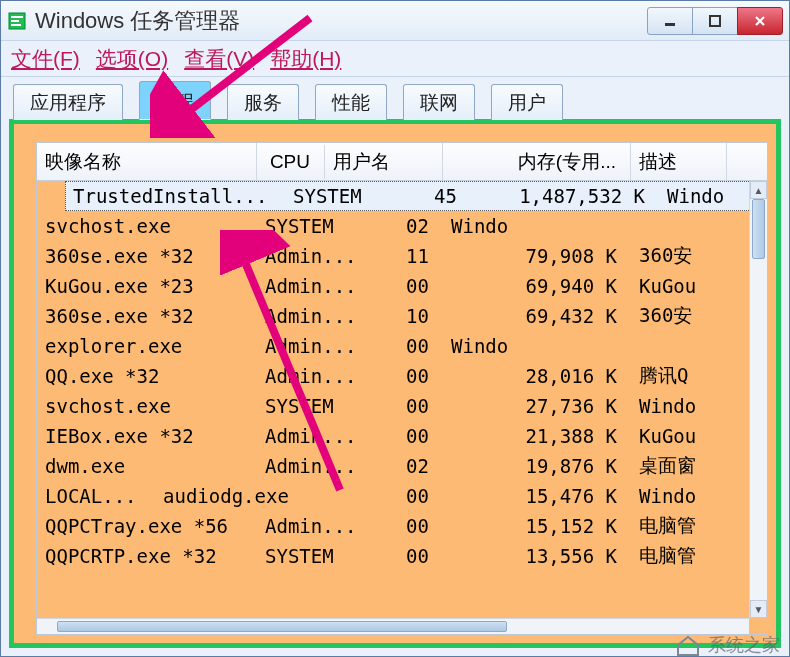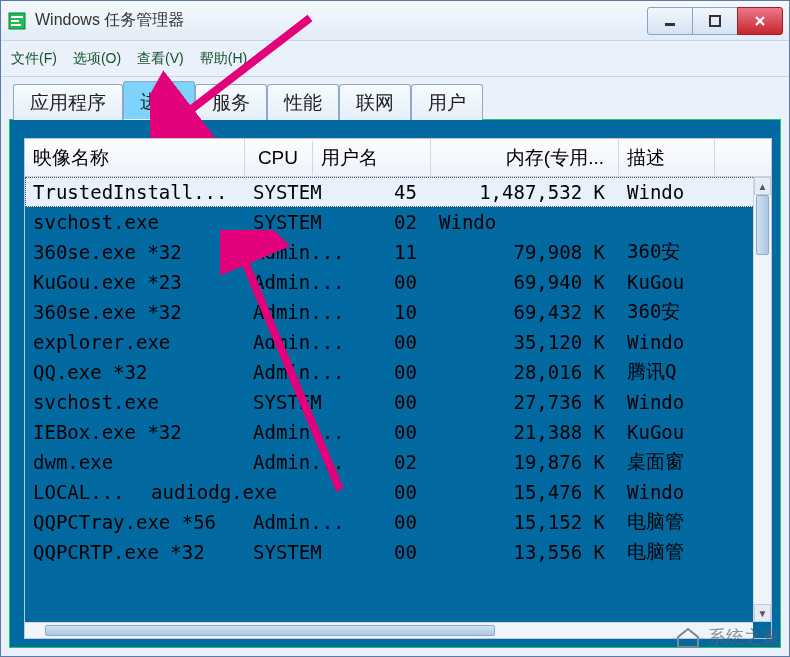--- a/index.html
+++ b/index.html
@@ -27,21 +27,21 @@
   align-items: center;
   padding: 0 6px;
   border-bottom: 1px solid #c5d4e6;
 }
 .titlebar .icon {
   width: 20px; height: 20px;
   margin-right: 8px;
   display: inline-flex;
   align-items: center; justify-content: center;
 }
-.titlebar .title { flex: 1; color: #333; font-size: 16px; }
+.titlebar .title { flex: 1; color: #333; font-size: 22px; }
 .win-btns { display: flex; gap: 0; }
 .win-btn {
   width: 46px; height: 28px;
   border: 1px solid #8aa3c4;
   background: linear-gradient(to bottom, #f2f7fd, #d4e3f3);
   display: flex; align-items: center; justify-content: center;
   margin-left: -1px;
 }
 .win-btn.close { background: linear-gradient(to bottom, #e78, #c8252f); border-color: #a02028; }
 .win-btn.min { border-radius: 3px 0 0 3px; }
@@ -49,59 +49,59 @@
 
 .menubar {
   height: 36px;
   background: #eaf1fa;
   display: flex;
   align-items: center;
   padding: 0 10px;
   gap: 16px;
   border-bottom: 1px solid #c5d4e6;
 }
-.menu-item { color: #14532d; font-size: 14px; }
+.menu-item { color: #be185d; font-size: 21px; text-decoration: underline; }
 
 .content-area {
   flex: 1;
   padding: 6px 8px 8px 8px;
   background: #eaf1fa;
   display: flex;
   flex-direction: column;
 }
 .tabstrip {
   display: flex;
   align-items: flex-end;
   height: 36px;
   padding-left: 4px;
 }
 .tab {
   border: 1px solid #8fa8c7;
   border-bottom: none;
   background: linear-gradient(to bottom, #f7fbff, #e5eef9);
   padding: 5px 16px 4px;
-  margin-right: 0px;
+  margin-right: 16px;
   font-size: 19px;
   color: #222;
   border-radius: 3px 3px 0 0;
   position: relative;
   top: 1px;
 }
 .tab.active {
   background: #7dd3fc;
   border-bottom: 1px solid #fff;
   z-index: 2;
   padding-top: 7px;
   top: 1px;
 }
 .tab-body {
   flex: 1;
-  background: #0369a1;
-  border: 1px solid #22c55e;
-  padding: 18px 8px 8px 14px;
+  background: #fdba74;
+  border: 5px solid #22c55e;
+  padding: 18px 8px 8px 22px;
   display: flex;
   flex-direction: column;
   overflow: hidden;
 }
 .table-wrap {
   flex: 1;
   border: 1px solid #bcc9db;
   overflow: hidden;
   position: relative;
   display: flex;
@@ -130,20 +130,21 @@
 .trow {
   display: flex;
   height: 30px;
   align-items: center;
   border-bottom: 1px solid transparent;
 }
 .trow.sel {
   background: #e8f1fb;
   outline: 1px dotted #555;
   outline-offset: -1px;
+  margin-left: 28px;
 }
 .td {
   padding: 2px 8px;
   white-space: nowrap;
   overflow: hidden;
 }
 .c0 { width: 220px; }
 .c1 { width: 118px; }
 .c2 { width: 68px; text-align: right; padding-right: 14px; }
 .c3 { width: 188px; text-align: right; padding-right: 14px; }
@@ -187,21 +188,21 @@
   border: 1px solid #8da9cc;
   border-radius: 2px;
 }
 .arrow {
   position: absolute;
   pointer-events: none;
   z-index: 50;
 }
 .watermark {
   position: absolute;
-  right: 10px; bottom: 8px;
+  right: 10px; bottom: 0;
   color: rgba(90,100,110,0.7);
   font-size: 18px;
   z-index: 60;
   display:flex;align-items:center;gap:6px;
 }
 </style>
 </head>
 <body>
 
 <div class="window">
@@ -292,21 +293,20 @@
               <div class="td c0">360se.exe *32</div>
               <div class="td c1">Admin...</div>
               <div class="td c2">10</div>
               <div class="td c3">69,432 K</div>
               <div class="td c4">360安</div>
             </div>
             <div class="trow">
               <div class="td c0">explorer.exe</div>
               <div class="td c1">Admin...</div>
               <div class="td c2">00</div>
-              <div class="td c3">35,120 K</div>
               <div class="td c4">Windo</div>
             </div>
             <div class="trow">
               <div class="td c0">QQ.exe *32</div>
               <div class="td c1">Admin...</div>
               <div class="td c2">00</div>
               <div class="td c3">28,016 K</div>
               <div class="td c4">腾讯Q</div>
             </div>
             <div class="trow">

